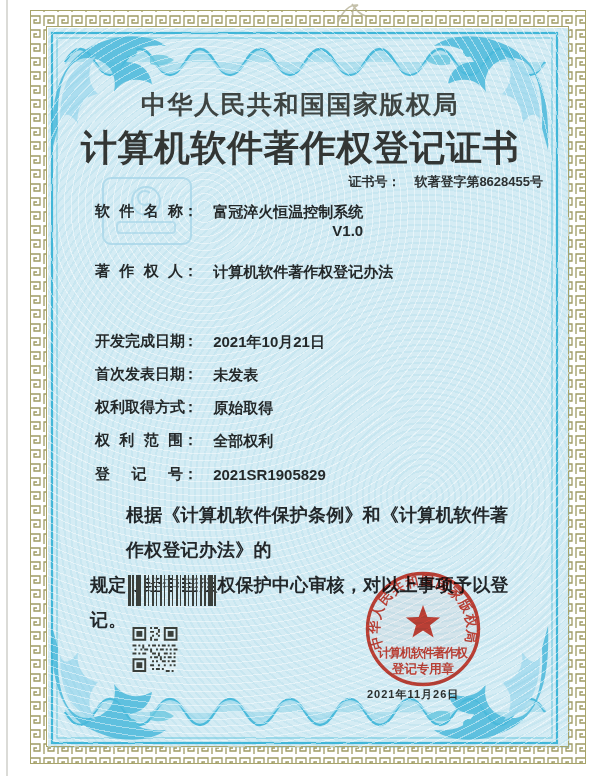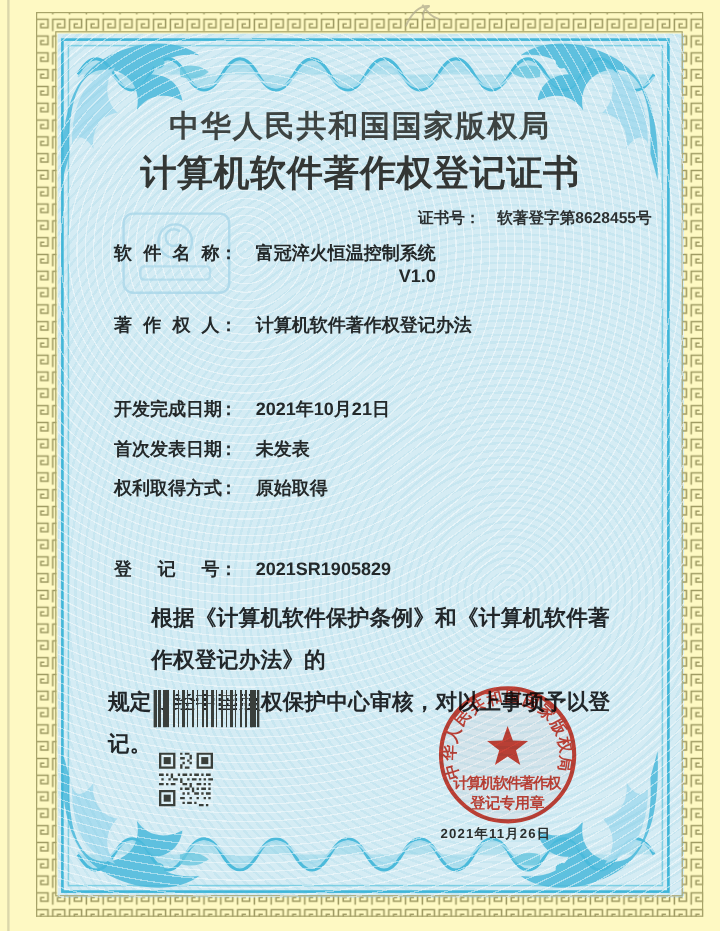--- a/index.html
+++ b/index.html
@@ -1,33 +1,33 @@
 <!DOCTYPE html>
 <html><head>
 <meta charset="utf-8">
 <style>
   html,body{margin:0;padding:0;background:#e9e7e2;}
   .page{
     position:relative;width:600px;height:776px;margin:0 auto;
-    background:#fef9c3;overflow:hidden;
+    background:#ffffff;overflow:hidden;
     font-family:"Liberation Sans","DejaVu Sans",sans-serif;
   }
   .scan-edge{position:absolute;left:6px;top:0;width:2px;height:776px;background:rgba(125,125,112,.28);}
   .frame{position:absolute;left:0;top:0;}
   .paper-texture{
     position:absolute;left:48px;top:28px;width:522px;height:720px;pointer-events:none;
     background-image:
       repeating-radial-gradient(circle at 30% 25%, rgba(255,255,255,.45) 0 1px, rgba(255,255,255,0) 1px 7px),
       repeating-radial-gradient(circle at 72% 65%, rgba(105,190,215,.12) 0 2px, rgba(105,190,215,0) 2px 6px);
   }
   .content{position:absolute;left:0;top:0;width:600px;height:776px;color:#24292a;}
   .title1{position:absolute;top:88px;left:0;width:600px;text-align:center;
     font-size:25px;font-weight:700;letter-spacing:1.5px;color:#3e4442;}
   .title2{position:absolute;top:124px;left:0;width:600px;text-align:center;
-    font-size:30px;font-weight:700;letter-spacing:0.5px;color:#333634;}
+    font-size:36px;font-weight:700;letter-spacing:0.5px;color:#333634;}
   .certno{position:absolute;top:173px;right:57px;font-size:13px;font-weight:700;color:#2c3132;}
   .certno .gap{display:inline-block;width:14px;}
   .row{position:absolute;left:95px;font-size:15px;font-weight:700;color:#22272
 8;white-space:nowrap;}
   .lbl{display:inline-block;width:88px;text-align:justify;text-align-last:justify;vertical-align:top;}
   .colon{vertical-align:top;}
   .val{display:inline-block;margin-left:11px;vertical-align:top;line-height:19px;text-align:right;}
   .statement{position:absolute;left:90px;top:498px;width:432px;font-size:18px;
     font-weight:700;line-height:35px;color:#22272a;letter-spacing:.2px;}
   .statement .l1{padding-left:36px;}
@@ -139,20 +139,24 @@
     <div class="row" style="top:365px">
       <span class="lbl">首次发表日期</span><span class="colon">：</span>
       <span class="val">未发表</span>
     </div>
 
     <div class="row" style="top:398px">
       <span class="lbl">权利取得方式</span><span class="colon">：</span>
       <span class="val">原始取得</span>
     </div>
 
+    <div class="row" style="top:431px">
+      <span class="lbl">权利范围</span><span class="colon">：</span>
+      <span class="val">全部权利</span>
+    </div>
 
     <div class="row" style="top:465px">
       <span class="lbl">登记号</span><span class="colon">：</span>
       <span class="val">2021SR1905829</span>
     </div>
 
     <div class="statement">
       <div class="l1">根据《计算机软件保护条例》和《计算机软件著作权登记办法》的</div>
       <div class="l2">规定，经中国版权保护中心审核，对以上事项予以登记。</div>
     </div>

